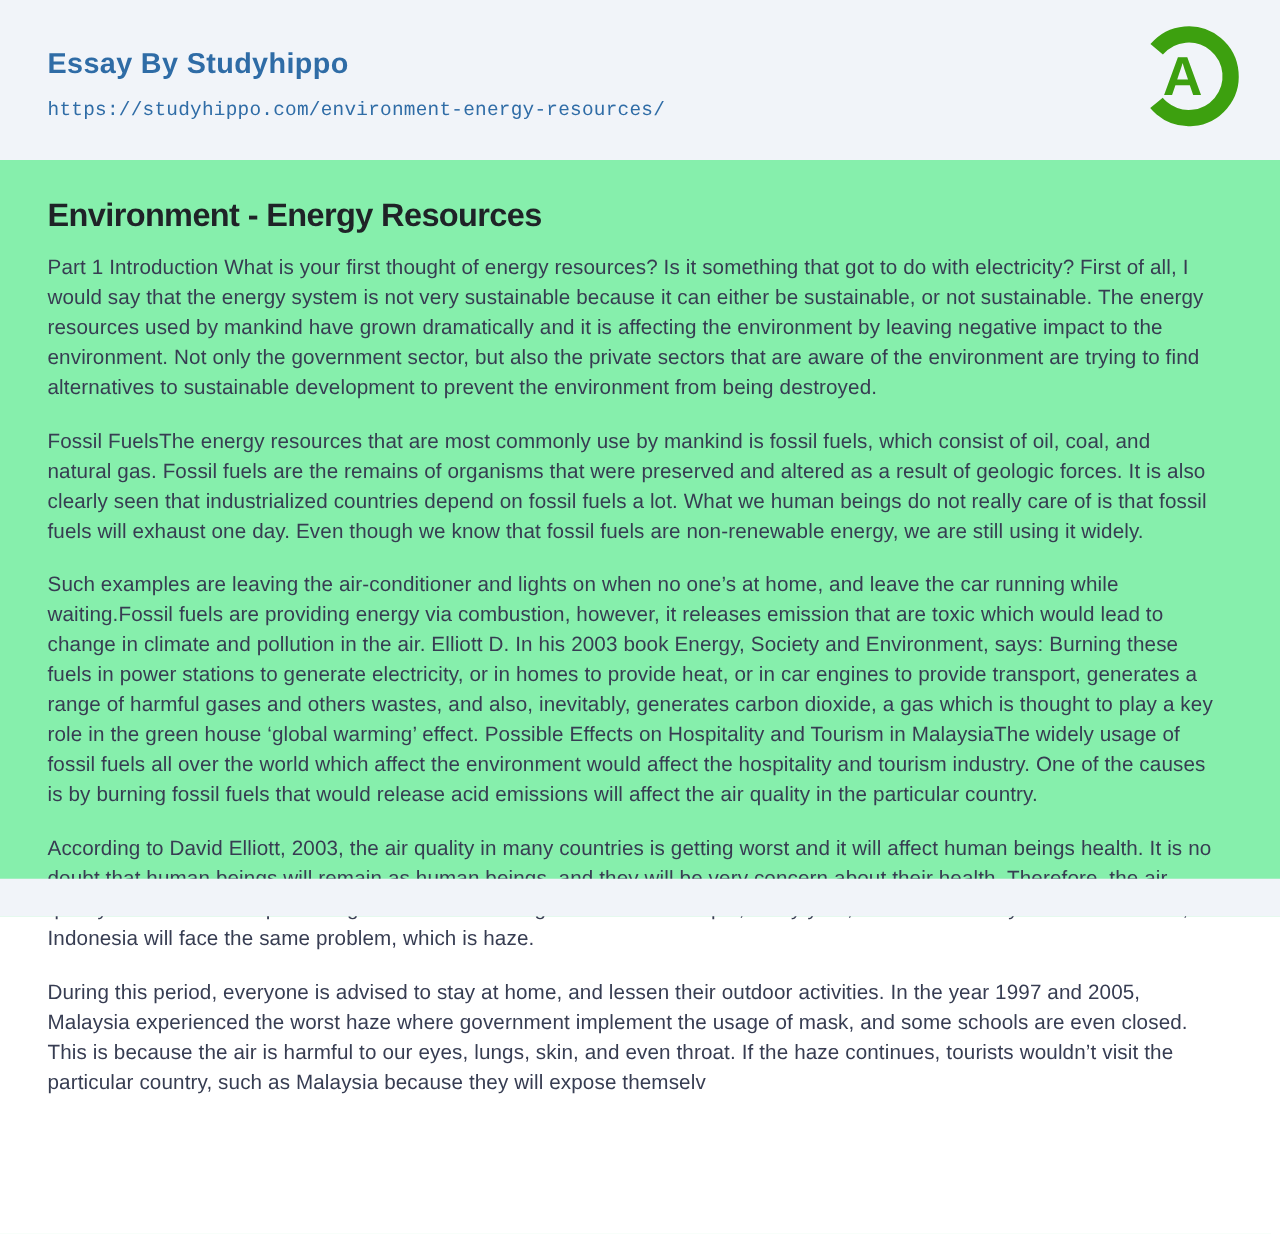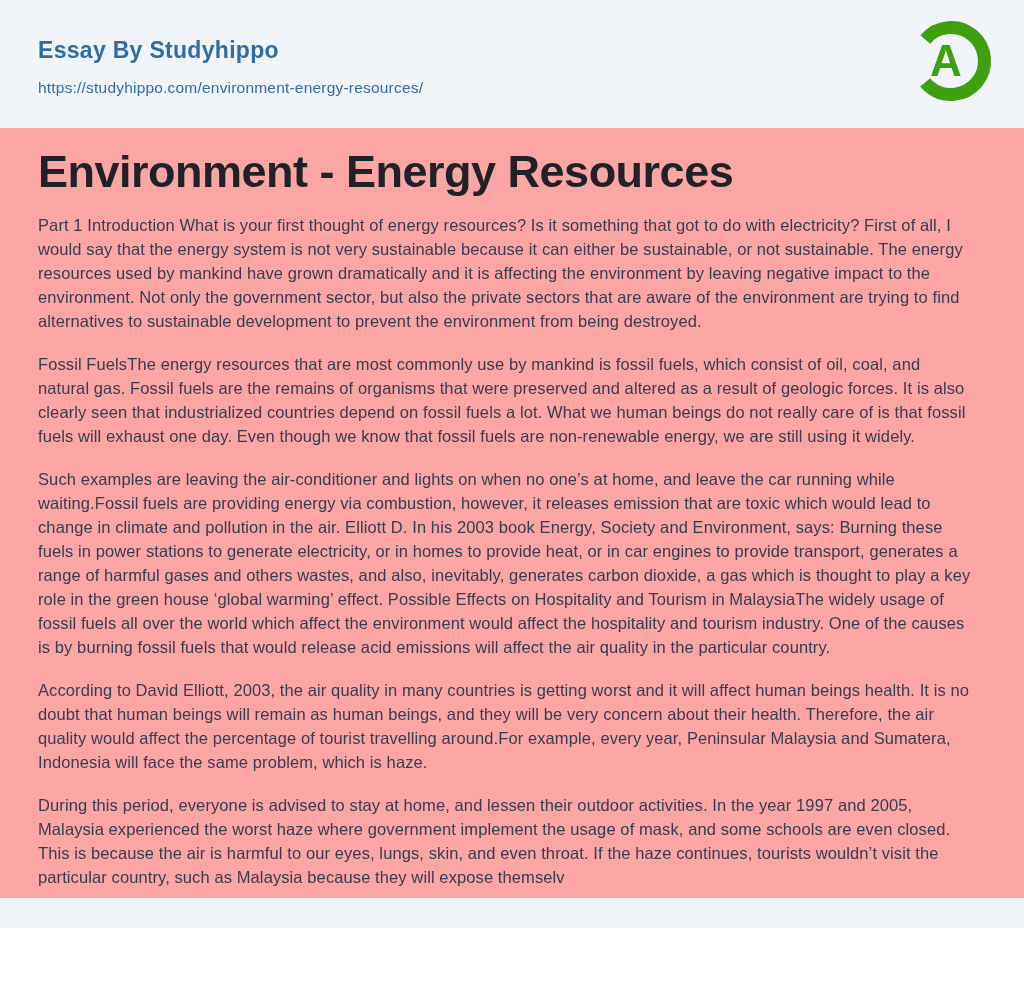--- a/index.html
+++ b/index.html
@@ -13,22 +13,22 @@
   html, body {
     width: 1024px;
     height: 987px;
     background: #ffffff;
     font-family: "Liberation Sans", sans-serif;
     overflow: hidden;
   }
   .page {
     position: relative;
     width: 1024px;
-    height: 928px;
-    background: #fca5a5;
+    height: 733px;
+    background: #86efac;
   }
   
   .header {
     position: relative;
     width: 100%;
     height: 128px;
     background: var(--header-bg);
   }
   .header-text {
     position: absolute;
@@ -43,40 +43,41 @@
     line-height: 28px;
   }
   .site-url {
     display: block;
     margin-top: 15px;
     color: var(--brand-blue);
     font-size: 15.5px;
     font-weight: 400;
     letter-spacing: 0.2px;
     text-decoration: none;
+    font-family: Liberation Mono, monospace;
   }
   
   .logo {
     position: absolute;
     top: 16px;
     right: 28px;
     width: 90px;
     height: 90px;
   }
   
   .article {
     padding: 22px 38px 0 38px;
   }
   .article h1 {
     color: var(--title-color);
-    font-size: 45px;
+    font-size: 26px;
     line-height: 44px;
     font-weight: 800;
     letter-spacing: -0.5px;
-    margin: 0 0 19px 0;
+    margin: 0 0 8px 0;
   }
   .article p {
     color: var(--body-color);
     font-size: 16.5px;
     line-height: 24px;
     letter-spacing: 0.1px;
     margin: 0 12px 19px 0;
   }
   
   .footer {

